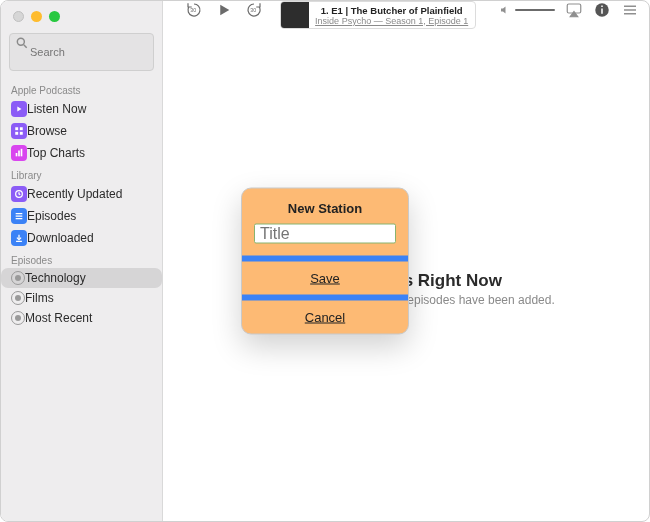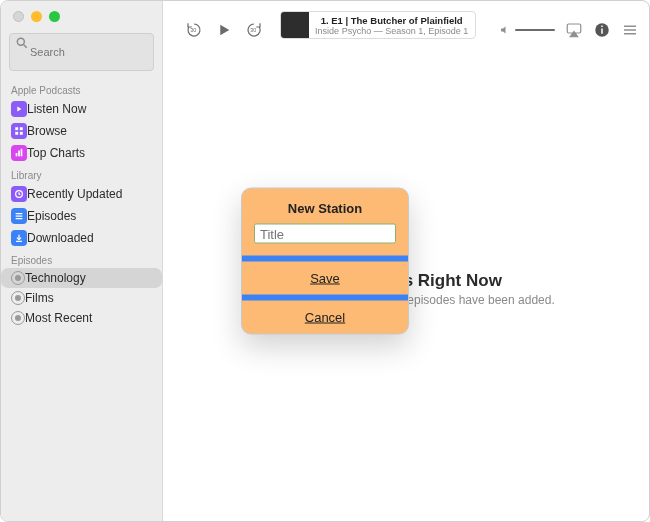--- a/index.html
+++ b/index.html
@@ -34,50 +34,50 @@
   .sq { width:16px; height:16px; border-radius:4px; display:flex; align-items:center; justify-content:center;}
   .sq svg { width:10px; height:10px;}
   .sq.purple { background:#8b5cf6;}
   .sq.blue   { background:#3b82f6;}
   .sq.pink   { background:#d946ef;}
   .circ { width:14px; height:14px; border-radius:50%; border:1.5px solid #9a9a9a; display:flex; align-items:center; justify-content:center;}
   .circ .inner{ width:6px; height:6px; border-radius:50%; background:#9a9a9a;}
 
   
   .main { flex:1; display:flex; flex-direction:column; position:relative;}
-  .toolbar { height:38px; display:flex; align-items:flex-end; gap:10px; padding:0 10px; }
+  .toolbar { height:38px; display:flex; align-items:flex-start; gap:10px; padding:0 10px; }
   .tb-left { display:flex; align-items:center; gap:12px; margin-left:12px;}
   .tb-icon { width:18px; height:18px; color:#6b6b6b; cursor:pointer; display:flex; align-items:center; justify-content:center;}
   .tb-icon svg { width:100%; height:100%; }
   .now-playing { flex:0 0 auto; margin-left:auto; margin-right:auto; width:196px; height:28px; border:1px solid #dcdcdc; border-radius:4px; display:flex; align-items:center; overflow:hidden;}
   .artwork { width:28px; height:28px; background:#2d2d2d; flex:0 0 28px;}
   .np-text { flex:1; padding:0 6px; overflow:hidden; text-align:center;}
   .np-title { font-size:9.5px; color:#222; white-space:nowrap; overflow:hidden; text-overflow:ellipsis; font-weight:600;}
-  .np-sub   { font-size:9px;  color:#8a8a8a; white-space:nowrap; overflow:hidden; text-overflow:ellipsis;}
+  .np-sub   { font-size:9px;  color:#8a8a8a; white-space:nowrap; overflow:hidden; text-overflow:ellipsis;text-decoration:underline;}
   .tb-right { display:flex; align-items:center; gap:10px; margin-left:auto;}
   .vol { display:flex; align-items:center; gap:4px; color:#9a9a9a;}
   .vol-line { width:40px; height:2px; background:#6b6b6b; border-radius:1px;}
   .tb-right .tb-icon { color:#8f8f8f;}
   .content { flex:1; position:relative;}
   .empty { position:absolute; top:232px; left:0; right:0; text-align:center;}
   .empty-title { font-size:17px; font-weight:700; color:#2b2b2b;}
   .empty-sub { font-size:12px; color:#8a8a8a; margin-top:2px;}
 
   
   .modal {
     position:absolute; left:50%; top:50%; transform:translate(-50%,-50%);
     width:168px; background:#fdba74; border:1px solid #c9c9c9; border-radius:10px;
     box-shadow: 0 12px 30px rgba(0,0,0,0.18);
     z-index:20; overflow:hidden;
   }
   .modal-title { text-align:center; font-size:13px; font-weight:700; padding:12px 10px 8px 10px; color:#222;}
   .modal-input-wrap { padding:0 12px 12px 12px;}
   .modal-input {
     width:100%; height:20px; border:1.5px solid #88b36f; border-radius:2px;
-    background:#fff; font-size:13px; padding:0 5px; color:#777; outline:none;
+    background:#fff; font-size:16px; padding:0 5px; color:#777; outline:none;
   }
   .modal-btn { border-top:6px solid #3b82f6; text-align:center; font-size:13px; padding:9px 0; color:#222; cursor:pointer;text-decoration:underline;}
 </style>
 </head>
 <body>
 
 <div class="window">
 
   <div class="traffic">
     <div class="dot gray"></div>

